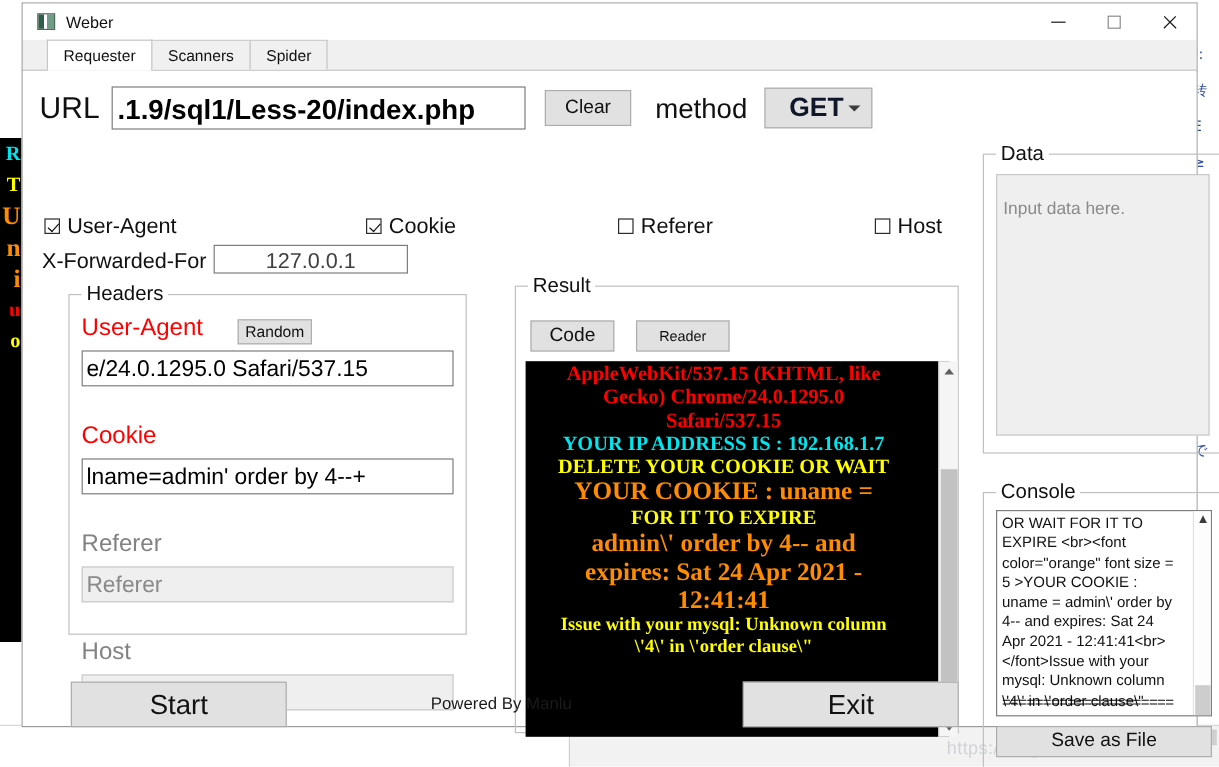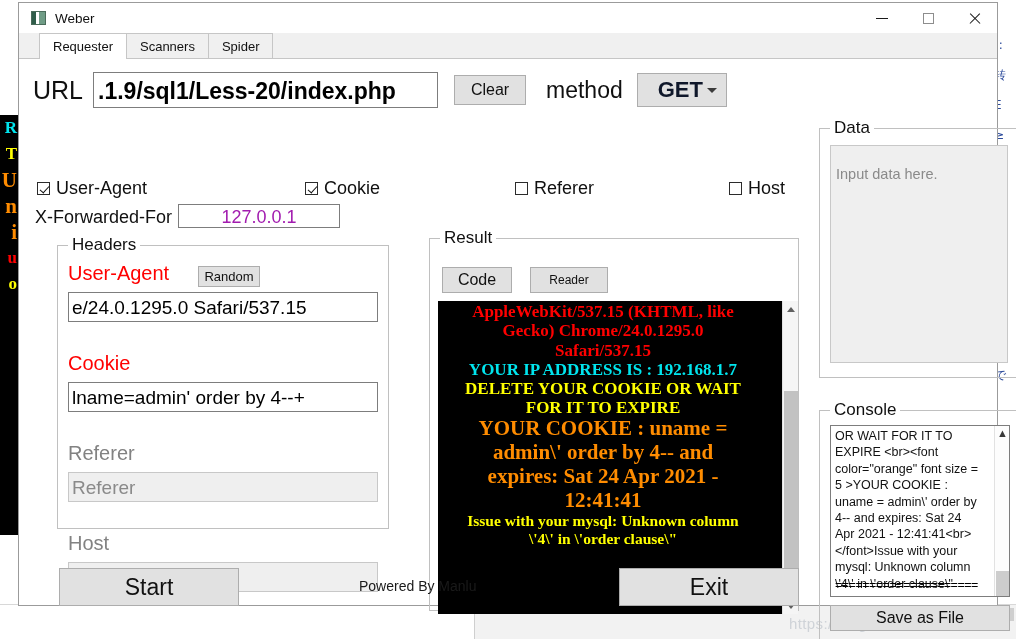--- a/index.html
+++ b/index.html
@@ -115,21 +115,21 @@
     margin-right:6px;position:relative;box-sizing:border-box;flex:none;
   }
   .cbox.checked:after{
     content:"";position:absolute;left:3.6px;top:.5px;width:4px;height:8px;
     border:solid #111;border-width:0 1.6px 1.6px 0;transform:rotate(42deg);
   }
   #xff-row{position:absolute;left:16px;top:144px;display:flex;align-items:flex-end;}
   #xff-label{font-size:18px;color:#101010;margin-right:6px;}
   #xff-input{
     width:162px;height:24px;border:1px solid #7d7d7d;background:#fff;
-    font-size:18px;line-height:24px;text-align:center;color:#a21caf;box-sizing:border-box;
+    font-size:18px;line-height:24px;text-align:center;color:#404040;box-sizing:border-box;
   }
 
   
   .group{position:absolute;border:1px solid #c0c0c0;box-sizing:border-box;}
   .group-title{
     position:absolute;top:-11px;left:10px;background:#ffffff;padding:0 4px;
     font-size:17px;color:#101010;white-space:nowrap;
   }
   #headers-group{left:38px;top:185px;width:332px;height:284px;}
   #result-group{left:410px;top:178px;width:370px;height:373px;}
@@ -321,22 +321,22 @@
       <div class="btn" id="result-btn-reader">Reader</div>
 
       <div id="result-view">
         <div id="result-text">
           <span class="ln c-red">(Windows NT 6.2; WOW64)</span>
           <span class="ln c-red">AppleWebKit/537.15 (KHTML, like</span>
           <span class="ln c-red">Gecko) Chrome/24.0.1295.0</span>
           <span class="ln c-red">Safari/537.15</span>
           <span class="ln c-cyan">YOUR IP ADDRESS IS : 192.168.1.7</span>
           <span class="ln c-yellow">DELETE YOUR COOKIE OR WAIT</span>
+          <span class="ln c-orange">YOUR COOKIE : uname =</span>
           <span class="ln c-yellow">FOR IT TO EXPIRE</span>
-          <span class="ln c-orange">YOUR COOKIE : uname =</span>
           <span class="ln c-orange">admin\' order by 4-- and</span>
           <span class="ln c-orange">expires: Sat 24 Apr 2021 -</span>
           <span class="ln c-orange">12:41:41</span>
           <span class="ln c-yellow-sm">Issue with your mysql: Unknown column</span>
           <span class="ln c-yellow-sm">\'4\' in \'order clause\"</span>
         </div>
       </div>
       <div id="result-sb">
         <div class="sb-arrow">
             <span class="tri-up"></span>

